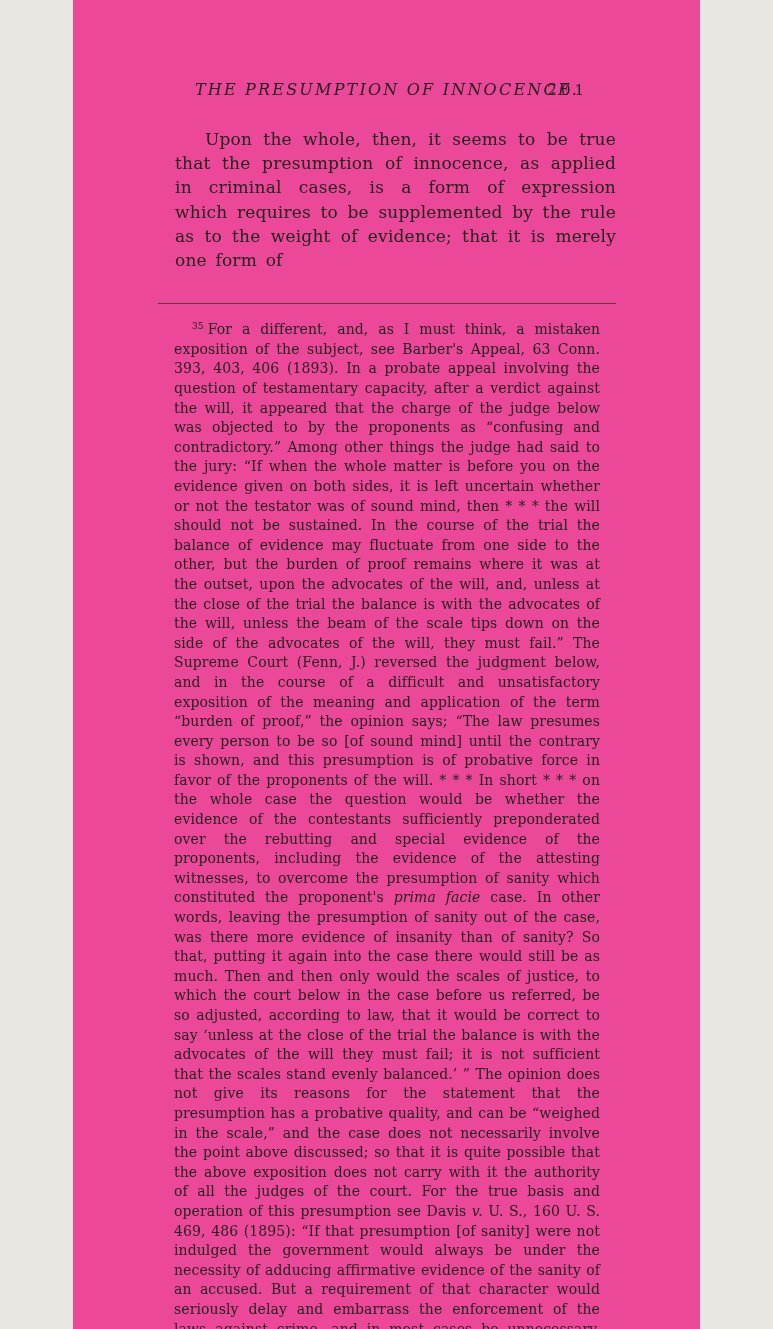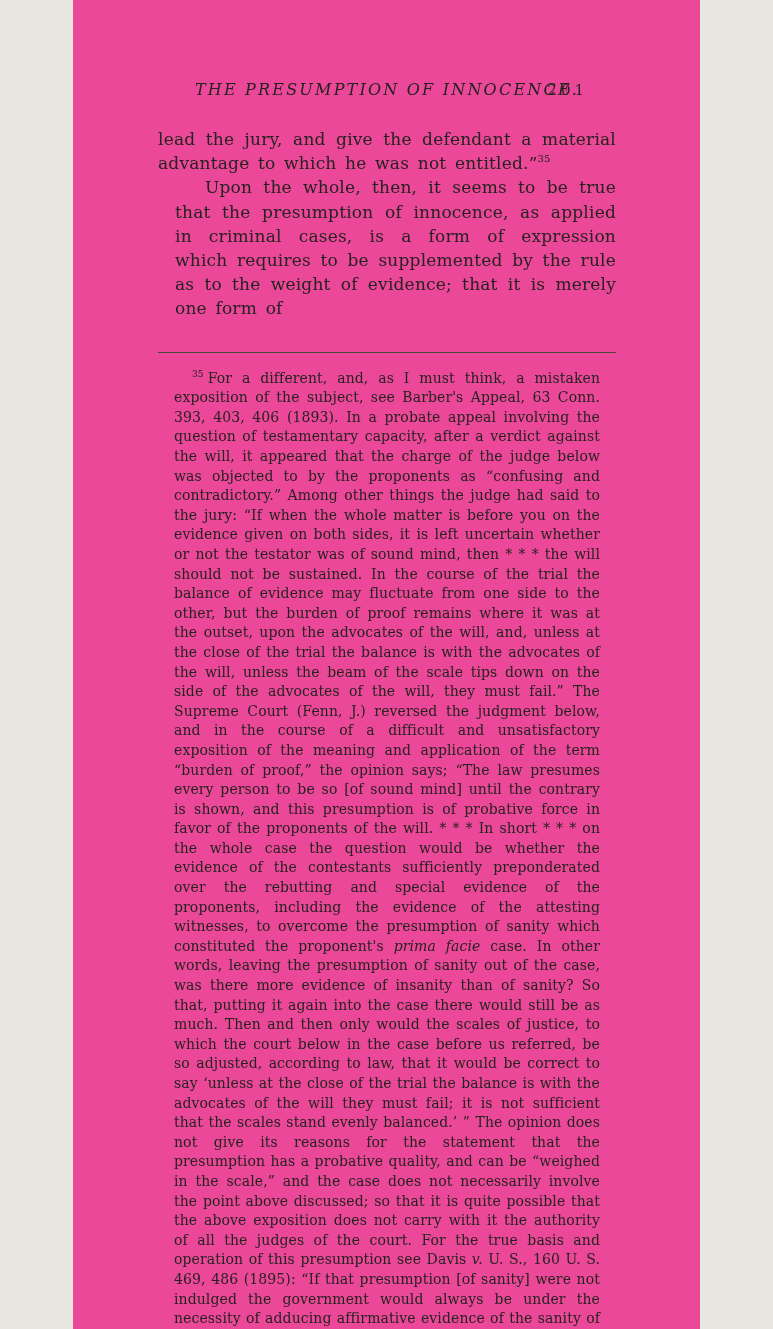--- a/index.html
+++ b/index.html
@@ -71,21 +71,20 @@
 <body>
 
 <div class="page">
 
   <div class="running-head">
     <span class="head-title">THE PRESUMPTION OF INNOCENCE.</span>
     <span class="page-number">201</span>
   </div>
 
   <div class="body-text">
-    <p class="para"><span>lead the jury, and give the defendant a material advantage to which he was not entitled.”</span><sup class="fn-ref">35</sup></p>
     <p class="para indent"><span>Upon the whole, then, it seems to be true that the presumption of innocence, as applied in criminal cases, is a form of expression which requires to be supplemented by the rule as to the weight of evidence; that it is merely one form of</span></p>
   </div>
 
   <hr class="fn-rule">
 
   <p class="footnote"><sup class="fn-marker">35</sup><span class="fn-body"><span>For a different, and, as I must think, a mistaken exposition of the subject, see Barber's Appeal, 63 Conn. 393, 403, 406 (1893).  In a probate appeal involving the question of testamentary capacity, after a verdict against the will, it appeared that the charge of the judge below was objected to by the proponents as “confusing and contradictory.”  Among other things the judge had said to the jury:  “If when the whole matter is before you on the evidence given on both sides, it is left uncertain whether or not the testator was of sound mind, then  *  *  *  the will should not be sustained.  In the course of the trial the balance of evidence may fluctuate from one side to the other, but the burden of proof remains where it was at the outset, upon the advocates of the will, and, unless at the close of the trial the balance is with the advocates of the will, unless the beam of the scale tips down on the side of the advocates of the will, they must fail.”  The Supreme Court (Fenn, J.) reversed the judgment below, and in the course of a difficult and unsatisfactory exposition of the meaning and application of the term “burden of proof,” the opinion says; “The law presumes every person to be so [of sound mind] until the contrary is shown, and this presumption is of probative force in favor of the proponents of the will.  *  *  *  In short  *  *  *  on the whole case the question would be whether the evidence of the contestants sufficiently preponderated over the rebutting and special evidence of the proponents, including the evidence of the attesting witnesses, to overcome the presumption of sanity which constituted the proponent's </span><em>prima facie</em><span> case.  In other words, leaving the presumption of sanity out of the case, was there more evidence of insanity than of sanity?  So that, putting it again into the case there would still be as much.  Then and then only would the scales of justice, to which the court below in the case before us referred, be so adjusted, according to law, that it would be correct to say ‘unless at the close of the trial the balance is with the advocates of the will they must fail; it is not sufficient that the scales stand evenly balanced.’ ”  The opinion does not give its reasons for the statement that the presumption has a probative quality, and can be “weighed in the scale,” and the case does not necessarily involve the point above discussed; so that it is quite possible that the above exposition does not carry with it the authority of all the judges of the court.  For the true basis and operation of this presumption see Davis </span><em>v.</em><span> U. S., 160 U. S. 469, 486 (1895):  “If that presumption [of sanity] were not indulged the government would always be under the necessity of adducing affirmative evidence of the sanity of an accused. But a requirement of that character would seriously delay and embarrass the enforcement of the laws against crime, and in most cases be unnecessary. Consequently the law presumes that everyone charged with crime is sane, and thus supplies in the first instance the required proof of capacity to commit crime.  It authorizes the jury to assume at the outset that the accused is criminally responsible for his acts.”   Harlan, J., for the Court.</span></span></p>
 
 </div>
 
 </body></html>

